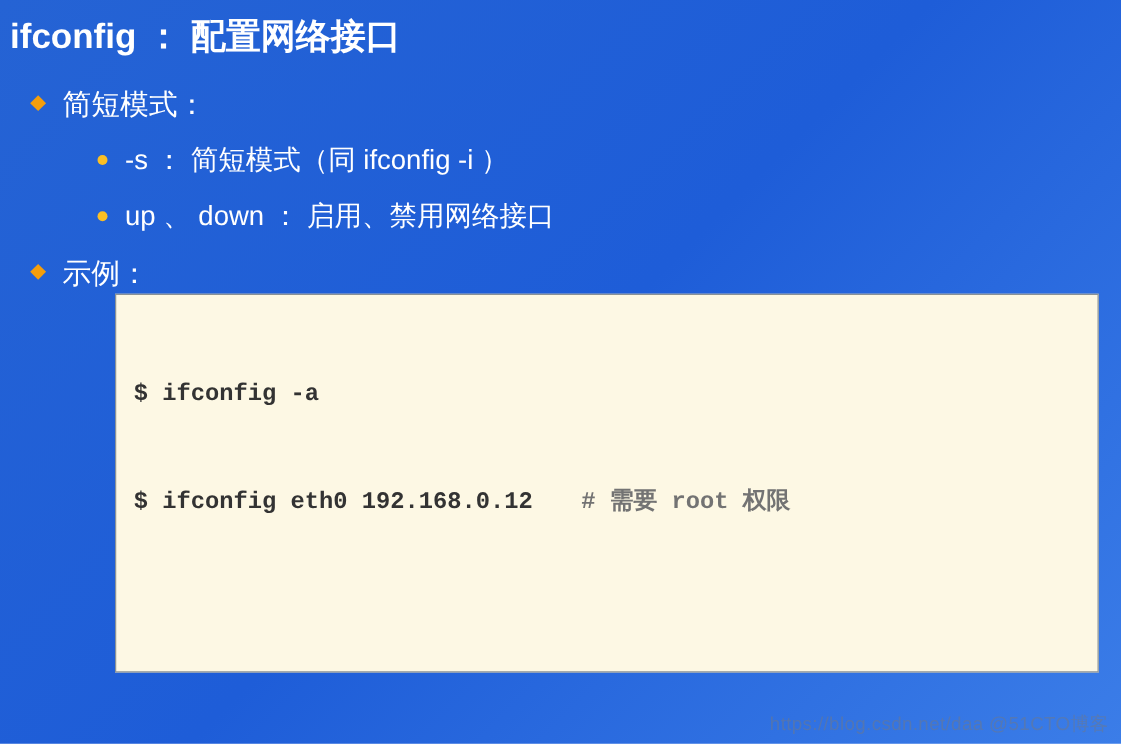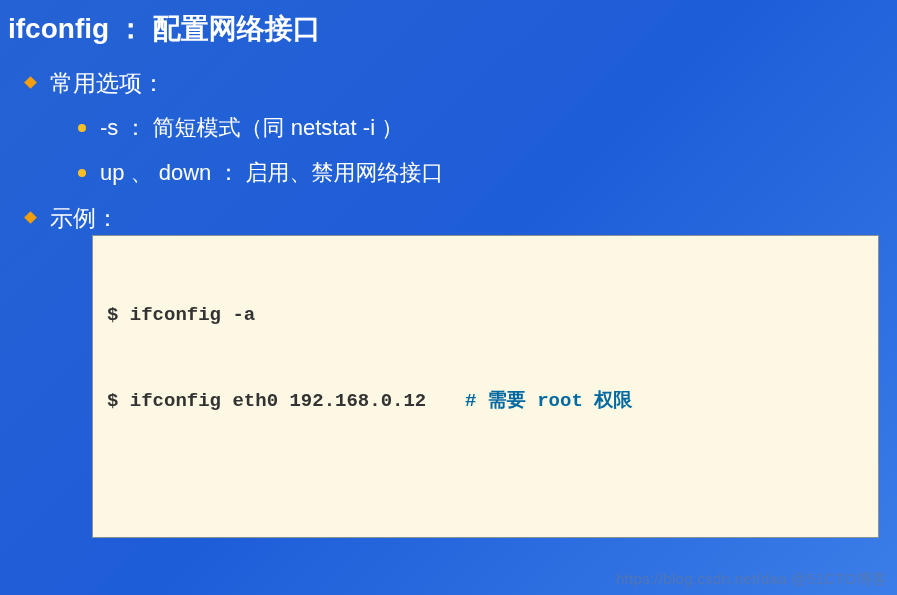--- a/index.html
+++ b/index.html
@@ -79,42 +79,42 @@
       line-height: 1.5;
       white-space: pre;
     }
     .code-line {
       display: flex;
     }
     .cmd-part {
       min-width: 358px;
     }
     .comment-part {
-      color: #0369a1;
+      color: #737373;
     }
     .watermark {
       position: absolute;
       bottom: 6px;
       right: 10px;
       font-size: 15px;
       color: rgba(110, 120, 140, 0.55);
       font-family: Arial, sans-serif;
       letter-spacing: 0.3px;
     }
   </style>
 </head>
 <body>
 
 <h1 class="slide-title">ifconfig ： 配置网络接口</h1>
 
 <ul class="level1">
   <li>
-    <span>常用选项：</span>
+    <span>简短模式：</span>
     <ul class="level2">
-      <li>-s ： 简短模式（同 netstat -i ）</li>
+      <li>-s ： 简短模式（同 ifconfig -i ）</li>
       <li>up 、 down ： 启用、禁用网络接口</li>
     </ul>
   </li>
   <li>
     <span>示例：</span>
     <div class="code-block">
       <div class="code-line"><span class="cmd-part">$ ifconfig -a</span><span class="comment-part"></span></div>
       <div class="code-line"><span class="cmd-part">$ ifconfig eth0 192.168.0.12</span><span class="comment-part"># 需要 root 权限</span></div>
       
       

